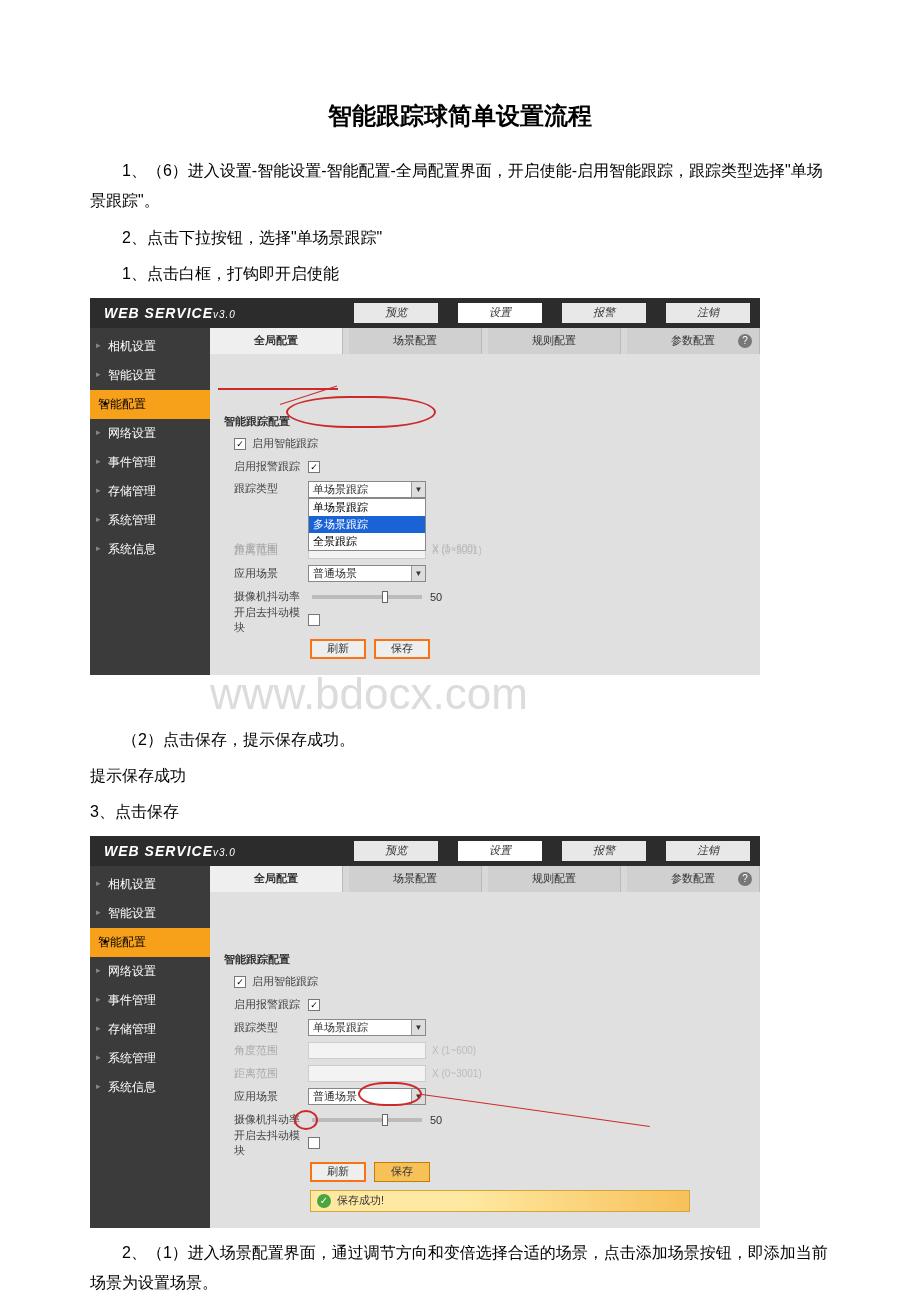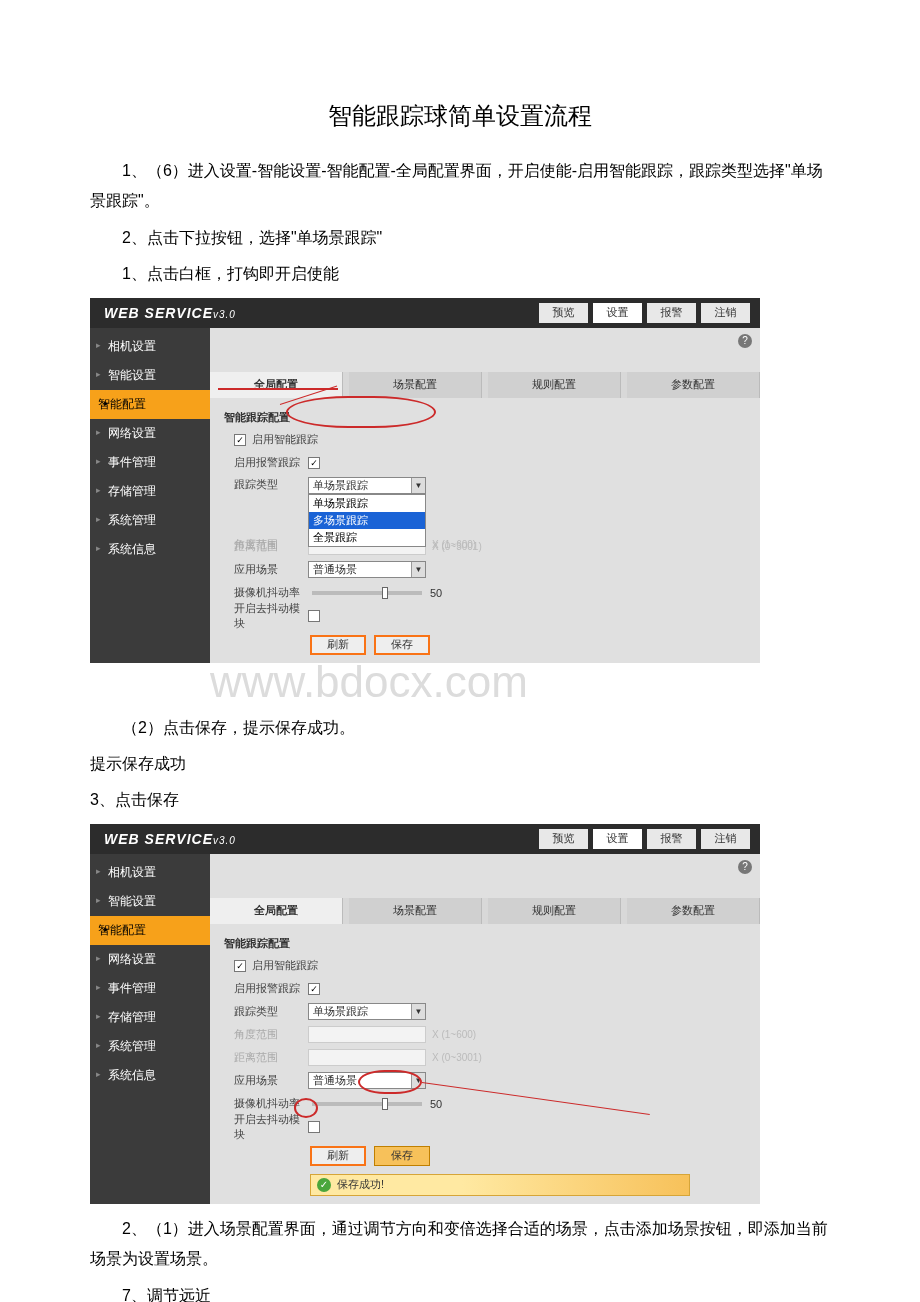--- a/index.html
+++ b/index.html
@@ -7,21 +7,21 @@
     background: #fff;
     font-family: "SimSun", "Microsoft YaHei", sans-serif;
     padding: 100px 90px 60px 90px;
     font-size: 16px;
     color: #000;
     width: 920px;
   }
   h1 {
     text-align: center;
     font-size: 24px;
-    font-weight: normal;
+    font-weight: bold;
     margin-bottom: 24px;
   }
   .para {
     line-height: 1.9;
     margin: 6px 0;
     text-indent: 2em;
   }
   .para.noindent { text-indent: 0; }
 
   .webui {
@@ -46,26 +46,27 @@
     font-size: 14px;
     flex: 0 0 auto;
     letter-spacing: 1px;
   }
   .brand .v { font-size: 10px; font-weight: normal; }
   .ui-top-spacer { flex: 1; }
   .top-btn {
     background: #e8e8e8;
     color: #333;
     height: 20px;
-    width: 49px;
-    display: flex;
-    align-items: center;
-    justify-content: center;
-    font-size: 11px;
-    margin-left: 1px;
+    width: 84px;
+    display: flex;
+    align-items: center;
+    justify-content: center;
+    font-size: 11px;
+    margin-left: 16px;
+    font-style: italic;
   }
   .top-btn.active { background: #fff; }
   .ui-body { display: flex; }
   .sidebar {
     width: 120px;
     background: #3b3b3b;
     padding-top: 4px;
   }
   .side-item {
     padding: 6px 10px 6px 18px;
@@ -96,21 +97,20 @@
     flex: 1;
     background: #e0e0e0;
     position: relative;
   }
   .tabs {
     display: flex;
     background: #d8d8d8;
     gap: 6px;
     height: 26px;
     align-items: stretch;
-    margin-top: 44px;
   }
   .tab {
     flex: 1;
     display: flex;
     align-items: center;
     justify-content: center;
     background: #d0d0d0;
     border-right: 1px solid #bbb;
     font-size: 11px;
     color: #333;
@@ -127,23 +127,24 @@
     height: 14px;
     border-radius: 50%;
     background: #777;
     color: #fff;
     font-size: 10px;
     display: flex;
     align-items: center;
     justify-content: center;
   }
   .form {
-    padding: 8px 10px 8px 10px;
+    padding: 8px 10px 16px 10px;
     font-size: 11px;
     color: #333;
+    margin-top: 48px;
   }
   .section-title {
     font-weight: bold;
     margin: 4px 0 6px 4px;
     color: #333;
   }
   .row {
     display: flex;
     align-items: center;
     margin: 5px 0 5px 14px;

